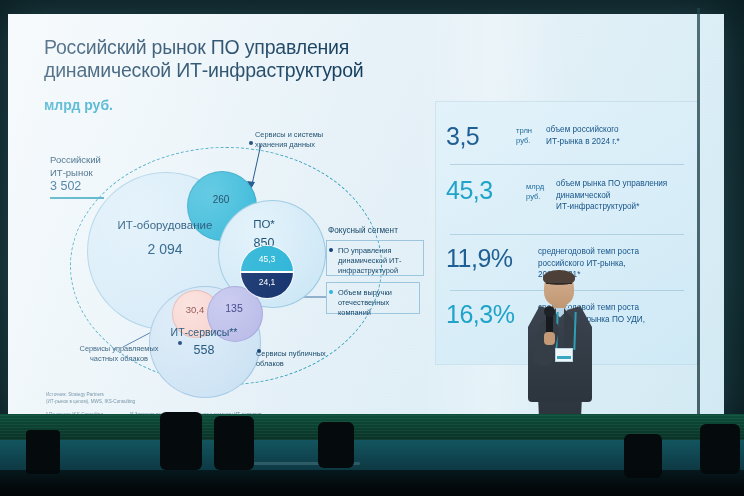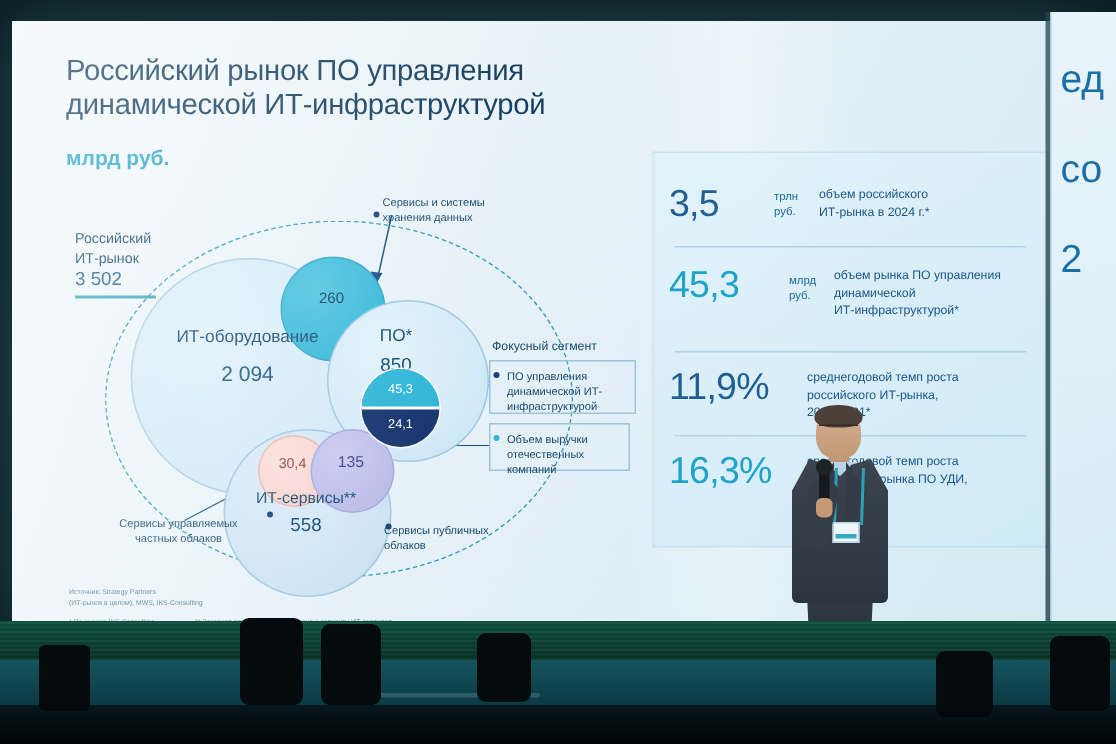--- a/index.html
+++ b/index.html
@@ -321,25 +321,20 @@
             <span>*</span>
           </div>
         </div>
 
       </div>
     </div>
   </div>
 
   <div class="seam"></div>
 
-  <div class="screen2">
-    <div class="s2txt" style="top:20px">ед</div>
-    <div class="s2txt" style="top:80px">со</div>
-    <div class="s2txt" style="top:140px">2</div>
-  </div>
 
   <div class="speaker">
     <div class="sp-legs"></div>
     <div class="sp-shoeL"></div>
     <div class="sp-shoeR"></div>
     <div class="sp-neck"></div>
     <div class="sp-shirt"></div>
     <div class="sp-jacket"></div>
     <div class="sp-lapelL"></div>
     <div class="sp-lapelR"></div>

